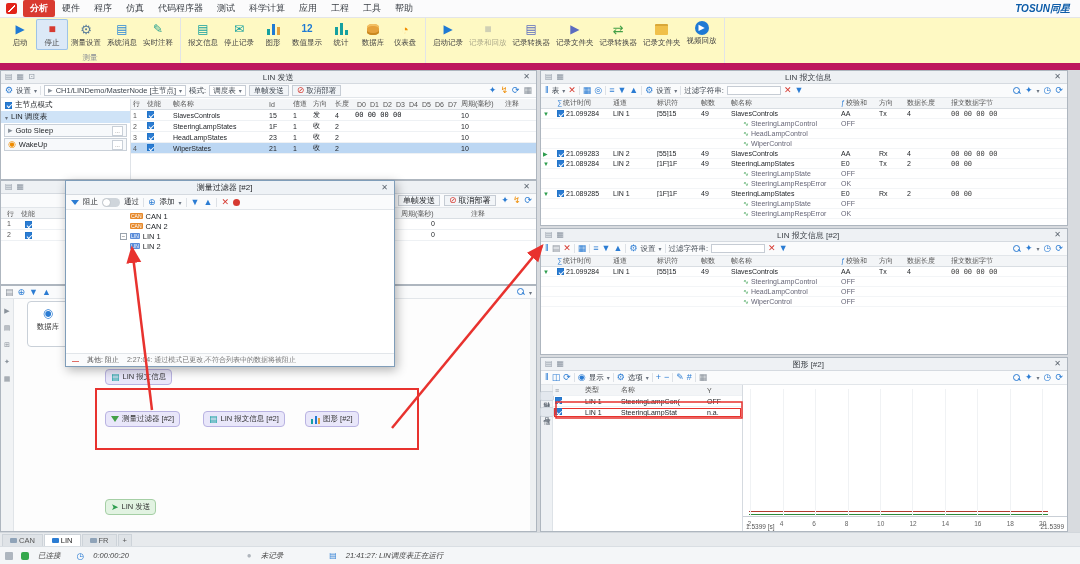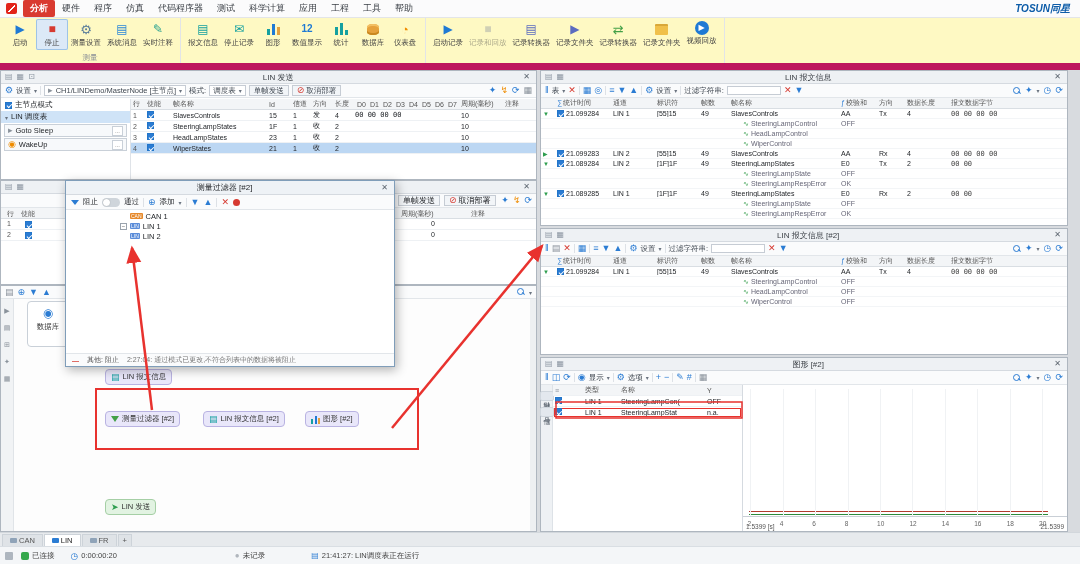--- a/index.html
+++ b/index.html
@@ -175,21 +175,21 @@
 .trace{position:absolute;height:1px;left:2%;right:6%;}
 
 
 .bustabs{position:absolute;left:0;top:532px;width:1080px;height:14px;background:#e7eaed;border-top:1px solid #d2d7dc;display:flex;align-items:flex-end;padding-left:2px;gap:1px;}
 .btab{display:flex;align-items:center;gap:2px;padding:1px 7px;font-size:7.5px;background:#dfe3e7;border:1px solid #cdd3d9;border-bottom:none;color:#555;}
 .btab.active{background:#fff;color:#222;}
 .bchip{width:7px;height:5px;background:#8fa3b8;border-radius:1px;}
 .btab.active .bchip{background:#2b7cd3;}
 .btab.plus{padding:1px 4px;}
 .statusbar{position:absolute;left:0;top:546px;width:1080px;height:18px;background:#f4f6f8;border-top:1px solid #d9dee3;display:flex;align-items:center;font-size:7.5px;color:#444;padding:0 5px;}
-.sgrp{display:flex;align-items:center;gap:3px;white-space:nowrap;}
+.sgrp{display:flex;align-items:center;gap:9px;white-space:nowrap;font-style:italic;}
 .st-sq{width:8px;height:8px;background:#aeb6bf;border-radius:1px;}
 .st-conn{width:8px;height:8px;background:#35a84c;border-radius:2px;}
 .st-clk{color:#2b7cd3;font-size:9px;}
 .st-rec{color:#b0b6bd;font-size:8px;}
 .st-msg{color:#2b7cd3;font-size:8px;}
 </style>
 </head>
 <body>
 
 <div class="app">
@@ -1066,20 +1066,25 @@
       <span class="redo"></span>
     </div>
     <div class="dlg-body">
 
         <div class="trow">
           <span class="expander"></span>
           <span class="badge can">CAN</span>
           <span>CAN 1</span>
         </div>
 
+        <div class="trow">
+          <span class="expander"></span>
+          <span class="badge can">CAN</span>
+          <span>CAN 2</span>
+        </div>
 
         <div class="trow">
           <span class="expander">−</span>
           <span class="badge lin">LIN</span>
           <span>LIN 1</span>
         </div>
 
 
         <div class="trow">
           <span class="expander"></span>

